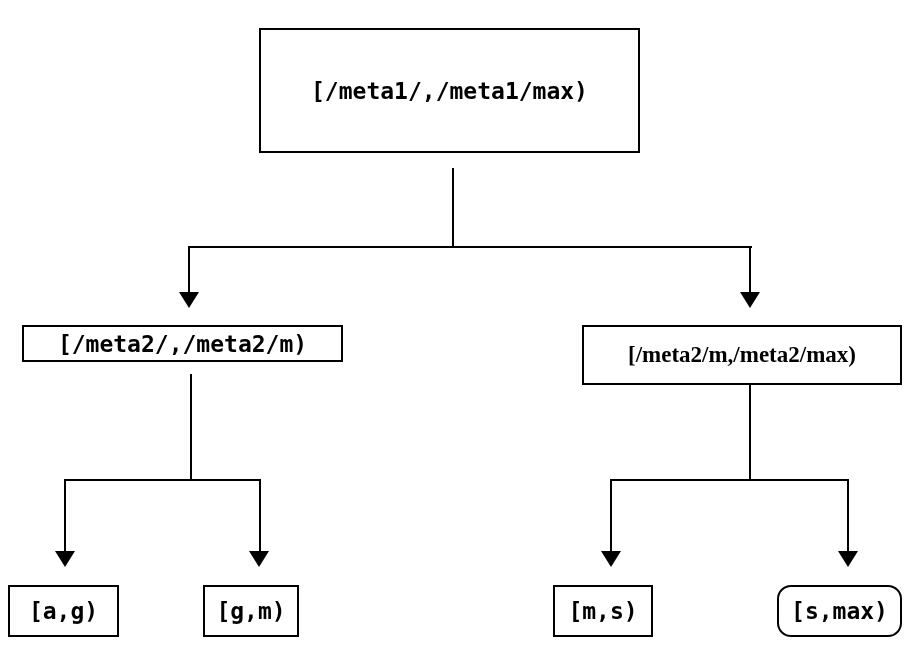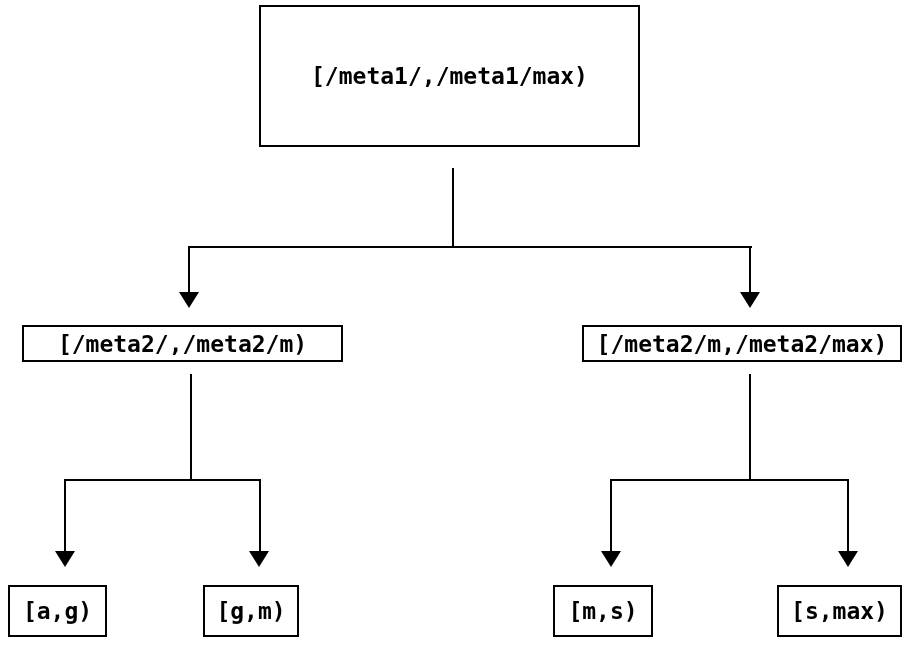--- a/index.html
+++ b/index.html
@@ -62,41 +62,41 @@
   <div class="vline" style="left:259px; top:479px; height:73px;"></div>
   <div class="arrow" style="left:249px; top:551px;"></div>
 
   <div class="vline" style="left:749px; top:374px; height:107px;"></div>
   <div class="hline" style="left:610px; top:479px; width:239px;"></div>
   <div class="vline" style="left:610px; top:479px; height:73px;"></div>
   <div class="arrow" style="left:601px; top:551px;"></div>
   <div class="vline" style="left:847px; top:479px; height:73px;"></div>
   <div class="arrow" style="left:838px; top:551px;"></div>
 
-  <div class="node" style="left:259px; top:5px; width:381px; height:142px;">
+  <div class="node" style="left:259px; top:28px; width:381px; height:125px;">
     <span>[/meta1/,/meta1/max)</span>
   </div>
 
   <div class="node" style="left:22px; top:325px; width:321px; height:37px;">
     <span>[/meta2/,/meta2/m)</span>
   </div>
 
-  <div class="node" style="left:582px; top:325px; width:320px; height:37px;">
+  <div class="node" style="left:582px; top:325px; width:320px; height:60px;font-family:Liberation Serif, serif;">
     <span>[/meta2/m,/meta2/max)</span>
   </div>
 
-  <div class="node" style="left:8px; top:585px; width:99px; height:52px;">
+  <div class="node" style="left:8px; top:585px; width:111px; height:52px;">
     <span>[a,g)</span>
   </div>
 
   <div class="node" style="left:553px; top:585px; width:100px; height:52px;">
     <span>[m,s)</span>
   </div>
 
   <div class="node" style="left:203px; top:585px; width:96px; height:52px;">
     <span>[g,m)</span>
   </div>
 
-  <div class="node" style="left:777px; top:585px; width:125px; height:52px;">
+  <div class="node" style="left:777px; top:585px; width:125px; height:52px;border-radius:14px;">
     <span>[s,max)</span>
   </div>
 
 </div>
 
 </body></html>

